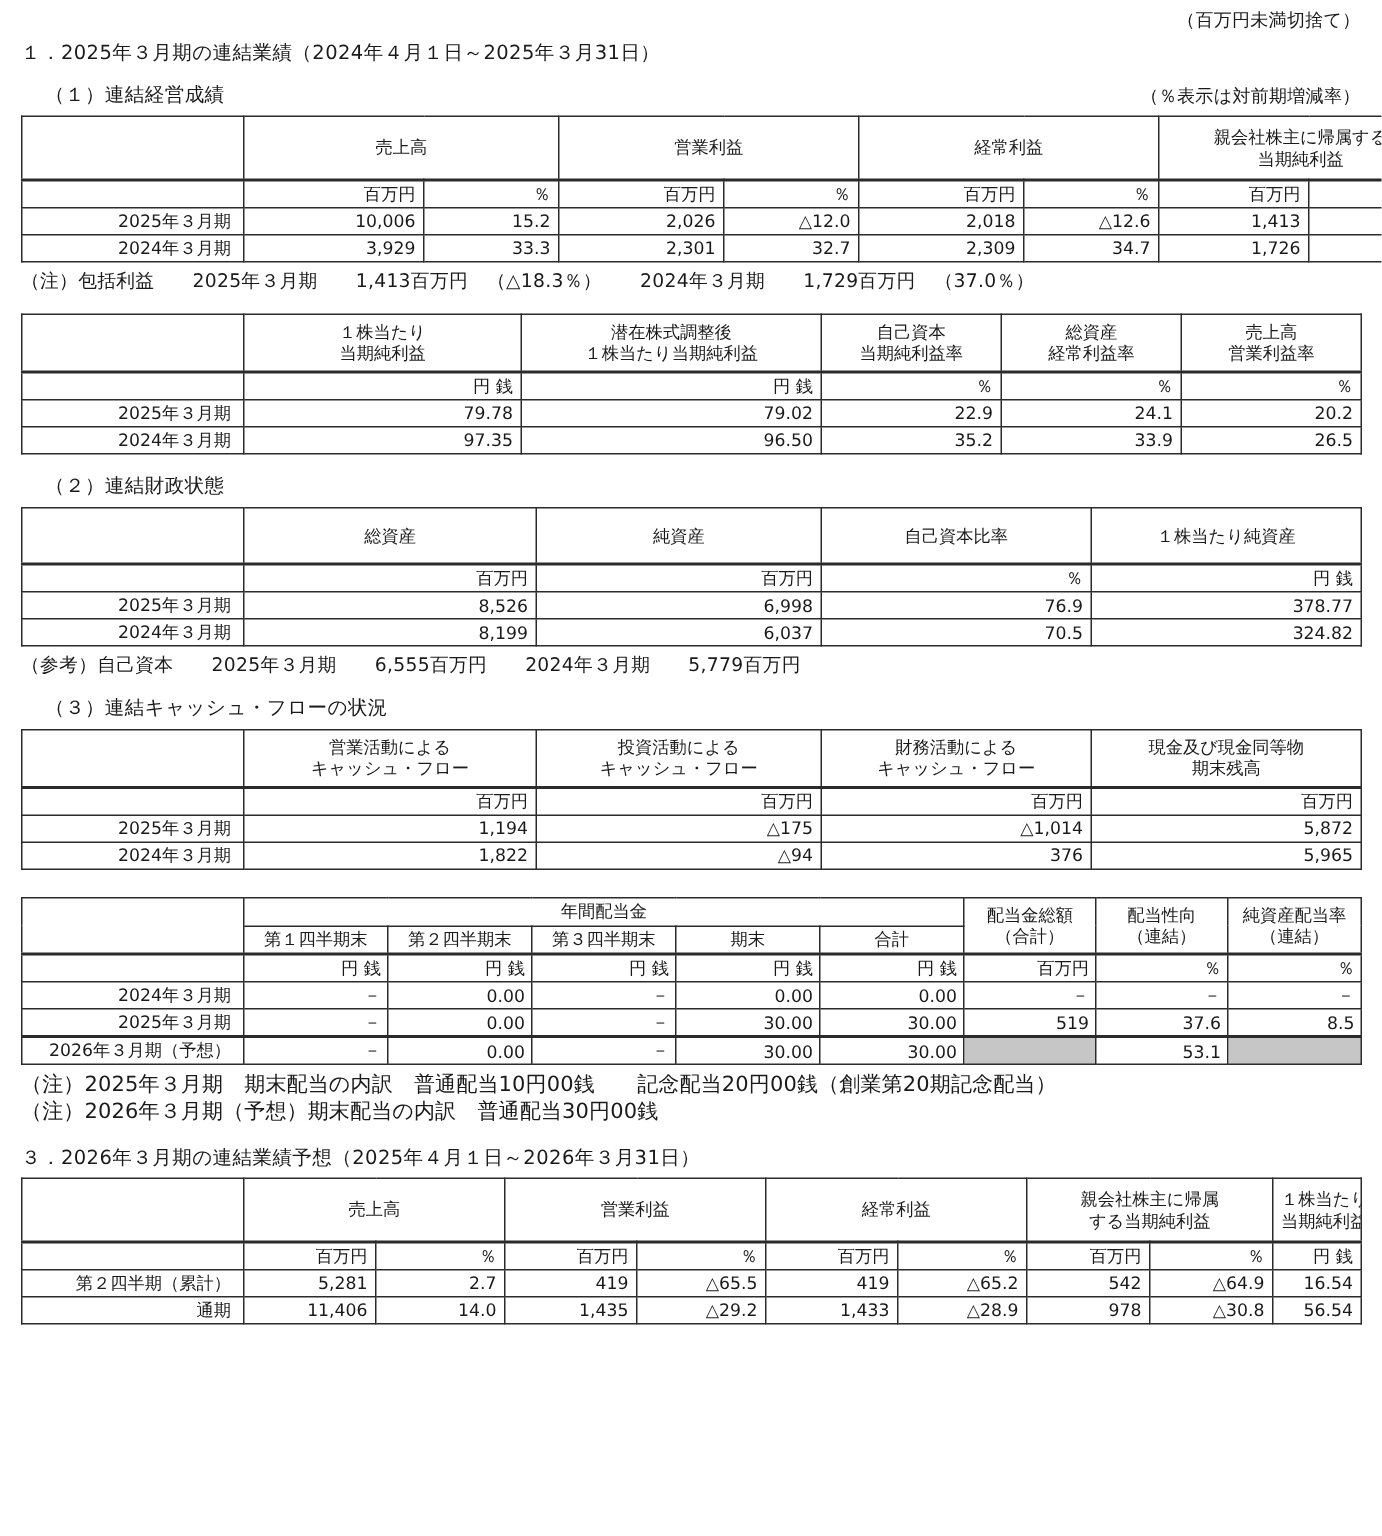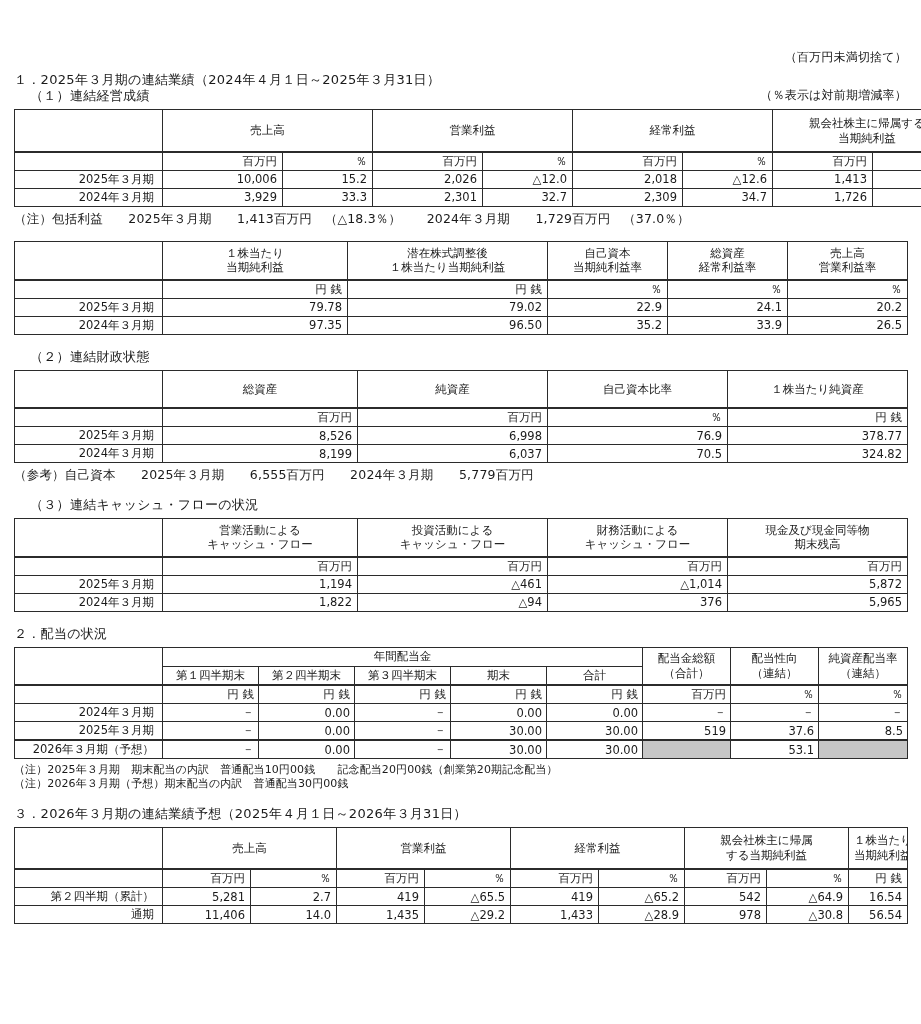--- a/index.html
+++ b/index.html
@@ -12,25 +12,25 @@
     font-family: "DejaVu Sans", "Liberation Sans", sans-serif;
     font-size: 11.5px;
     color: #1a1a1a;
     position: relative;
     overflow: hidden;
   }
   .page { padding: 0 14px; }
 
   
   .line { white-space: nowrap; line-height: 1.3; }
-  .right { text-align: right; margin-top: 44px; }
+  .right { text-align: right; }
   .hdr-note { font-size: 12px; letter-spacing: .2px; }
   .sec-title { font-size: 13px; letter-spacing: .3px; }
   .sub-title { font-size: 13px; letter-spacing: .3px; padding-left: 16px; }
-  .note-line { font-size: 11px; letter-spacing: .1px; }
+  .note-line { font-size: 14px; letter-spacing: .1px; }
   .ref-line { font-size: 12.5px; letter-spacing: .2px; }
 
   .spacer-4 { height: 4px; }
   .spacer-6 { height: 6px; }
   .spacer-14 { height: 14px; }
 
   
   table.fin {
     border-collapse: collapse;
     width: 893px;
@@ -68,21 +68,21 @@
 <body>
 
 <div class="page">
 
   <div class="spacer-6"></div>
   <div class="line right hdr-note">（百万円未満切捨て）</div>
 
   <div class="spacer-6"></div>
   <div class="line sec-title">１．2025年３月期の連結業績（2024年４月１日～2025年３月31日）</div>
 
-  <div style="display:flex; justify-content:space-between; align-items:flex-start;">
+  <div style="display:flex; justify-content:space-between; align-items:center;margin-top:12px;">
     <div class="line sub-title">（１）連結経営成績</div>
     <div class="line hdr-note">（％表示は対前期増減率）</div>
   </div>
 
   <div class="spacer-4"></div>
 
   <table class="fin">
     <colgroup>
       <col style="width:148px">
         <col style="width:120px">
@@ -288,36 +288,35 @@
     <tr class="r-unit thick-top">
       <td></td>
       <td class="unit">百万円</td>
       <td class="unit">百万円</td>
       <td class="unit">百万円</td>
       <td class="unit">百万円</td>
     </tr>
     <tr class="r-data">
       <td class="lbl">2025年３月期</td>
       <td class="num">1,194</td>
-      <td class="num">△461</td>
+      <td class="num">△175</td>
       <td class="num">△1,014</td>
       <td class="num">5,872</td>
     </tr>
     <tr class="r-data">
       <td class="lbl">2024年３月期</td>
       <td class="num">1,822</td>
       <td class="num">△94</td>
       <td class="num">376</td>
       <td class="num">5,965</td>
     </tr>
   </tbody>
     </table>
 
   <div class="spacer-14"></div>
-  <div class="line sec-title">２．配当の状況</div>
   <div class="spacer-4"></div>
 
   <table class="fin divtbl">
     <colgroup>
       <col style="width:148px">
       <col style="width:96px">
         <col style="width:96px">
         <col style="width:96px">
       <col style="width:96px">
         <col style="width:96px">

